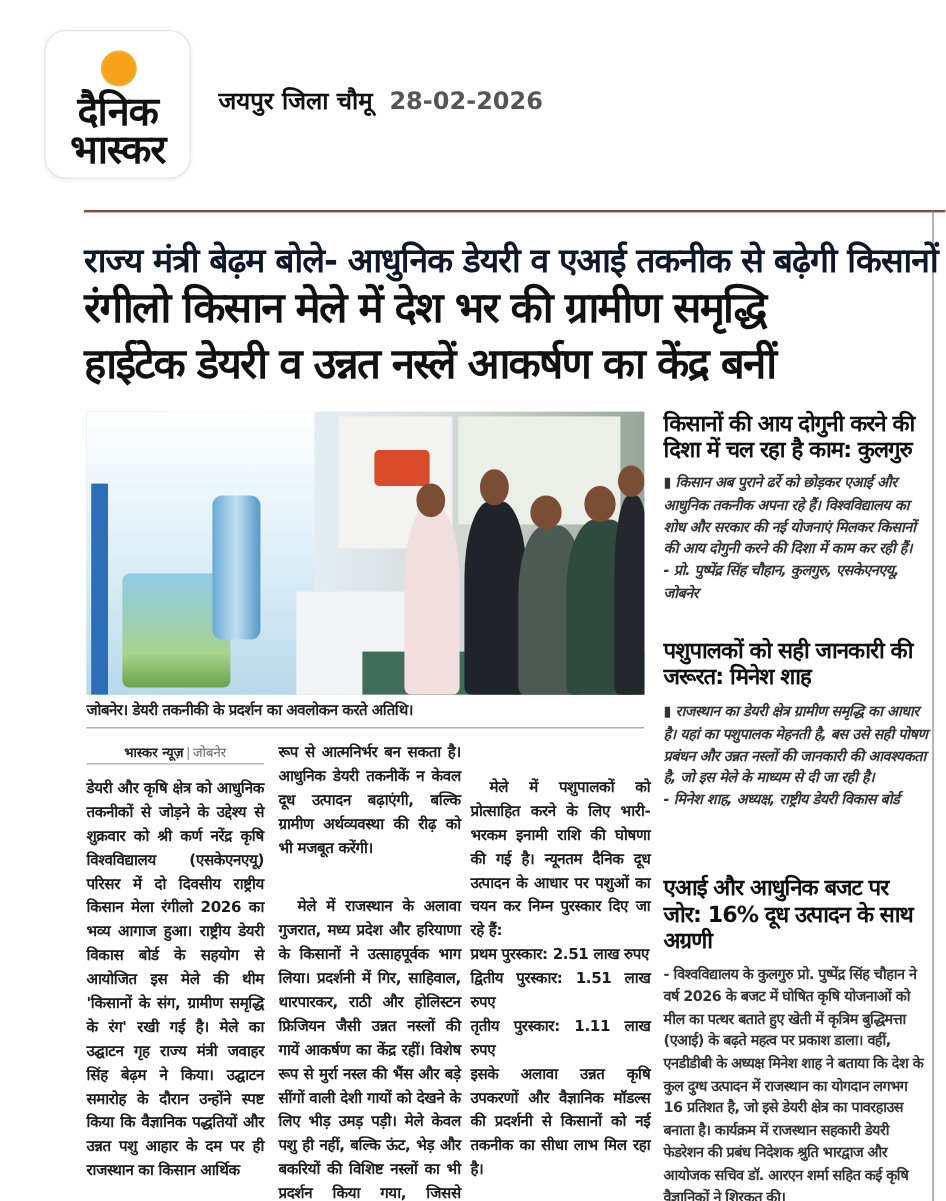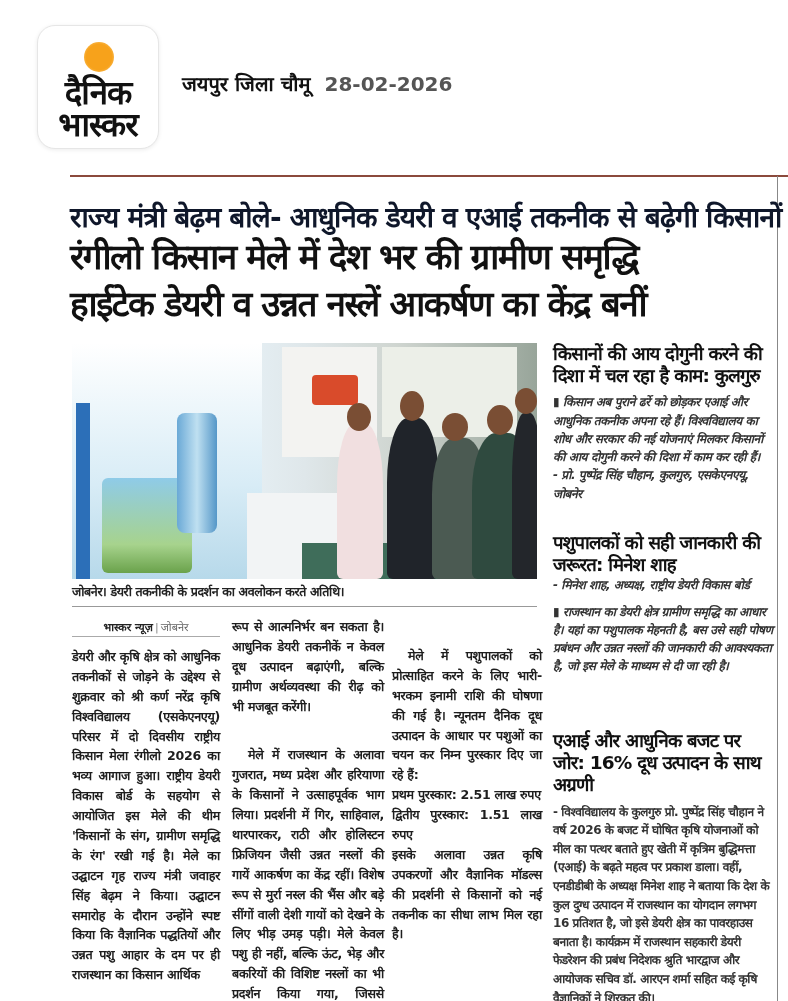--- a/index.html
+++ b/index.html
@@ -150,24 +150,24 @@
 <div class="side" style="top:343px;">
   <div class="side-head">किसानों की आय दोगुनी करने की दिशा में चल रहा है काम: कुलगुरु</div>
   <div class="side-body" style="margin-top:6px;">
     <span class="mark">▮ </span><span>किसान अब पुराने ढर्रे को छोड़कर एआई और आधुनिक तकनीक अपना रहे हैं। विश्वविद्यालय का शोध और सरकार की नई योजनाएं मिलकर किसानों की आय दोगुनी करने की दिशा में काम कर रही हैं।</span>
   </div>
   <div class="side-body">- प्रो. पुष्पेंद्र सिंह चौहान, कुलगुरु, एसकेएनएयू, जोबनेर</div>
 </div>
 
 <div class="side" style="top:532px;">
   <div class="side-head">पशुपालकों को सही जानकारी की जरूरत: मिनेश शाह</div>
-  <div class="side-body">- मिनेश शाह, अध्यक्ष, राष्ट्रीय डेयरी विकास बोर्ड</div>
   <div class="side-body" style="margin-top:8px;">
     <span class="mark">▮ </span><span>राजस्थान का डेयरी क्षेत्र ग्रामीण समृद्धि का आधार है। यहां का पशुपालक मेहनती है, बस उसे सही पोषण प्रबंधन और उन्नत नस्लों की जानकारी की आवश्यकता है, जो इस मेले के माध्यम से दी जा रही है।</span>
   </div>
+  <div class="side-body">- मिनेश शाह, अध्यक्ष, राष्ट्रीय डेयरी विकास बोर्ड</div>
 </div>
 
 <div class="side" style="top:730px;">
   <div class="side-head">एआई और आधुनिक बजट पर जोर: 16% दूध उत्पादन के साथ अग्रणी</div>
   <div class="side-text" style="margin-top:6px;">- विश्वविद्यालय के कुलगुरु प्रो. पुष्पेंद्र सिंह चौहान ने वर्ष 2026 के बजट में घोषित कृषि योजनाओं को मील का पत्थर बताते हुए खेती में कृत्रिम बुद्धिमत्ता (एआई) के बढ़ते महत्व पर प्रकाश डाला। वहीं, एनडीडीबी के अध्यक्ष मिनेश शाह ने बताया कि देश के कुल दुग्ध उत्पादन में राजस्थान का योगदान लगभग 16 प्रतिशत है, जो इसे डेयरी क्षेत्र का पावरहाउस बनाता है। कार्यक्रम में राजस्थान सहकारी डेयरी फेडरेशन की प्रबंध निदेशक श्रुति भारद्वाज और आयोजक सचिव डॉ. आरएन शर्मा सहित कई कृषि वैज्ञानिकों ने शिरकत की।</div>
 </div>
 
 <div class="byline">
   <span>भास्कर न्यूज़</span><span class="byline-sep">|</span><span class="byline-place">जोबनेर</span>
 </div>
@@ -179,14 +179,15 @@
 
 <div class="col c2">
   <p>रूप से आत्मनिर्भर बन सकता है। आधुनिक डेयरी तकनीकें न केवल दूध उत्पादन बढ़ाएंगी, बल्कि ग्रामीण अर्थव्यवस्था की रीढ़ को भी मजबूत करेंगी।</p>
   <p class="indent">मेले में राजस्थान के अलावा गुजरात, मध्य प्रदेश और हरियाणा के किसानों ने उत्साहपूर्वक भाग लिया। प्रदर्शनी में गिर, साहिवाल, थारपारकर, राठी और होलिस्टन फ्रिजियन जैसी उन्नत नस्लों की गायें आकर्षण का केंद्र रहीं। विशेष रूप से मुर्रा नस्ल की भैंस और बड़े सींगों वाली देशी गायों को देखने के लिए भीड़ उमड़ पड़ी। मेले केवल पशु ही नहीं, बल्कि ऊंट, भेड़ और बकरियों की विशिष्ट नस्लों का भी प्रदर्शन किया गया, जिससे पशुपालकों को</p>
 </div>
 
 <div class="col c3">
   <p class="indent">मेले में पशुपालकों को प्रोत्साहित करने के लिए भारी-भरकम इनामी राशि की घोषणा की गई है। न्यूनतम दैनिक दूध उत्पादन के आधार पर पशुओं का चयन कर निम्न पुरस्कार दिए जा रहे हैं:</p>
   <p class="prize"><span>प्रथम पुरस्कार:</span> <span>2.51 लाख रुपए</span></p>
   <p class="prize"><span>द्वितीय पुरस्कार:</span> <span>1.51 लाख रुपए</span></p>
+  <p class="prize"><span>तृतीय पुरस्कार:</span> <span>1.11 लाख रुपए</span></p>
   <p>इसके अलावा उन्नत कृषि उपकरणों और वैज्ञानिक मॉडल्स की प्रदर्शनी से किसानों को नई तकनीक का सीधा लाभ मिल रहा है।</p>
 </div>
 
 </body></html>

